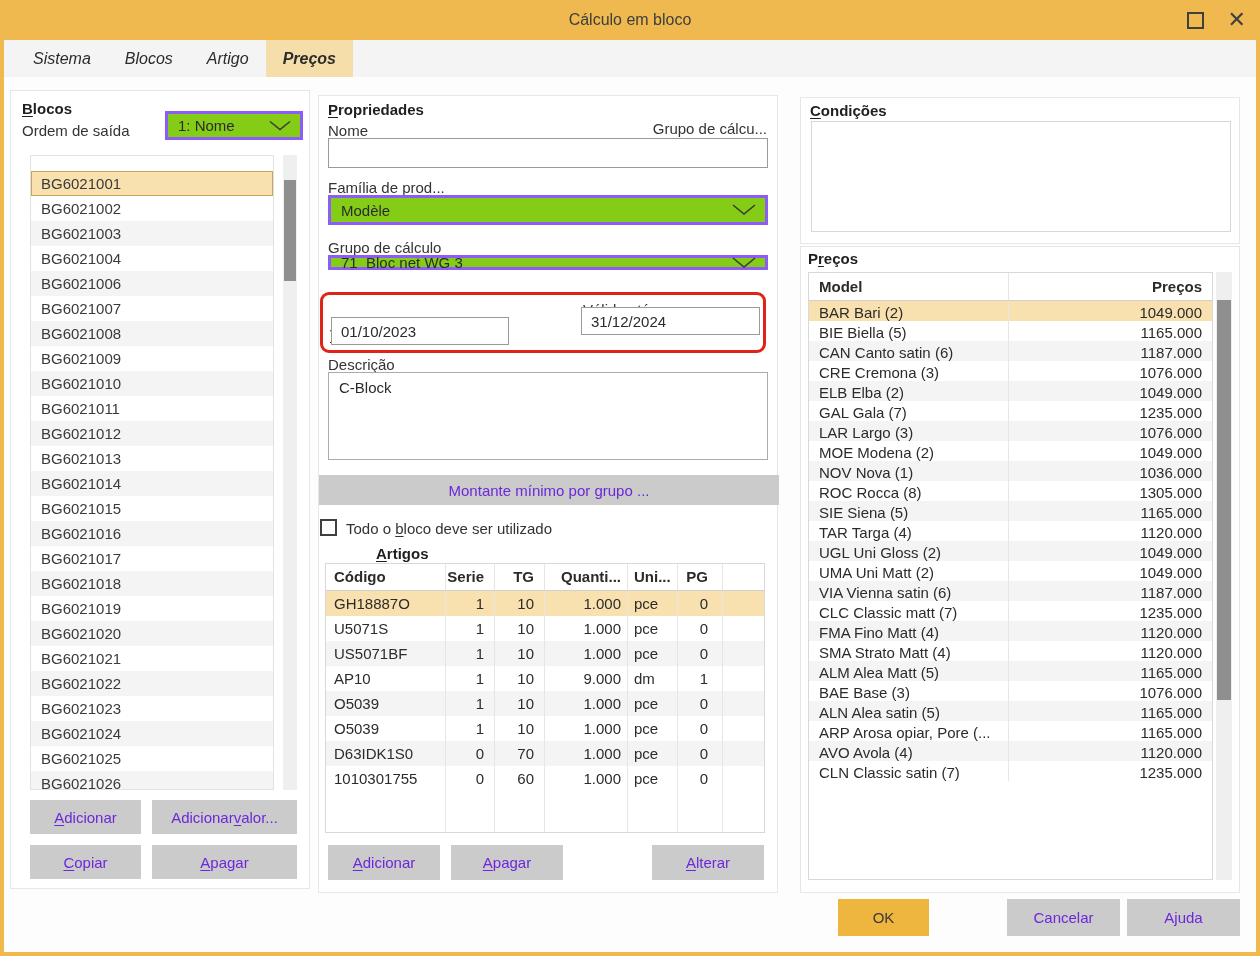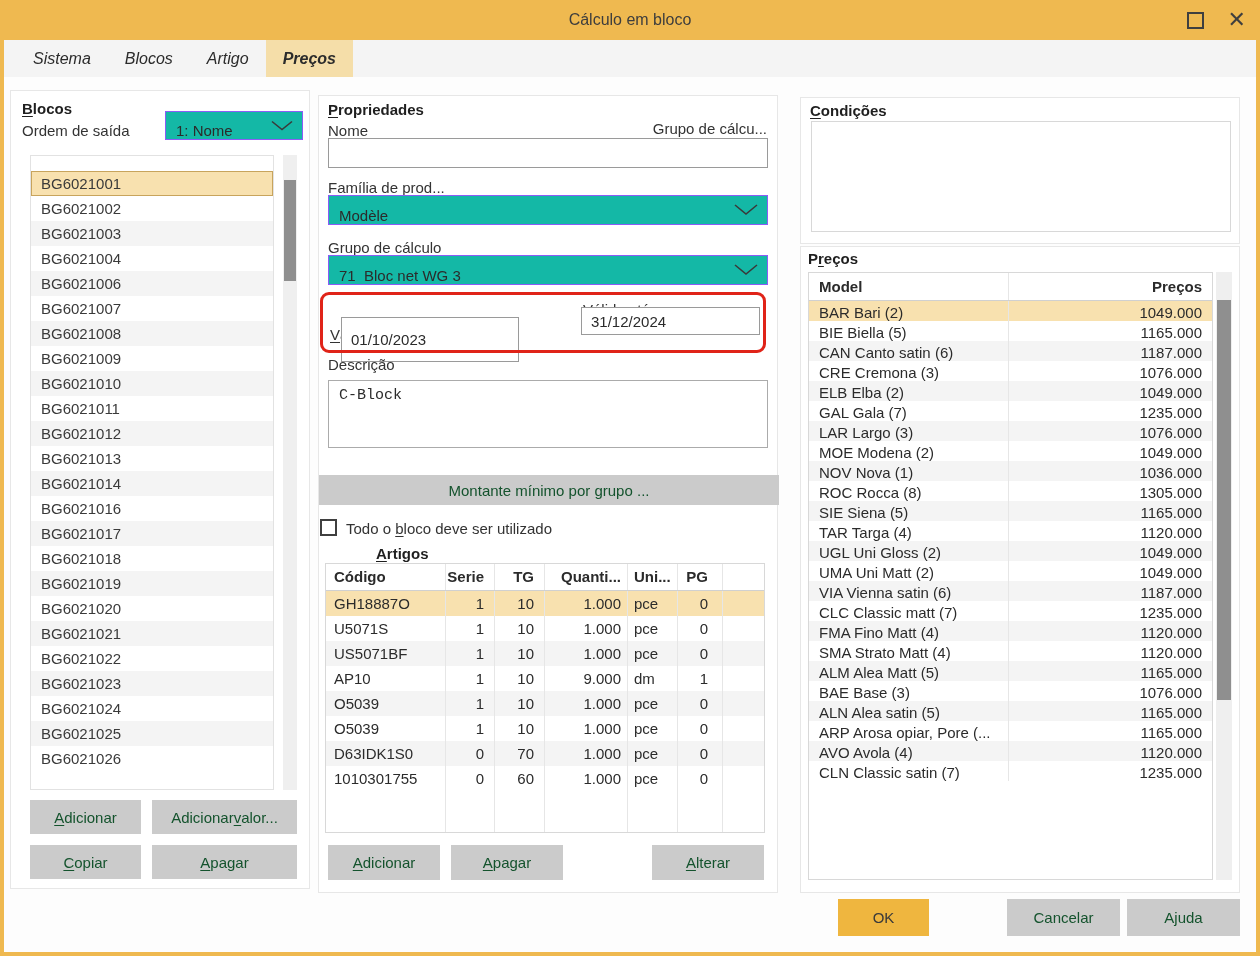--- a/index.html
+++ b/index.html
@@ -19,29 +19,29 @@
 
   .menubar { position:absolute; left:4px; top:40px; width:1252px; height:37px; background:#f4f4f4;
              display:flex; align-items:stretch; padding-left:12px; }
   .tab { padding:0 17px; line-height:37px; font-size:16px; color:#2b2b2b;font-style:italic; }
   .tab.active { font-weight:700; background:#f5dea9; }
 
   .panel { position:absolute; background:#fff; border:1px solid #e7e7e7; }
   .p-label { position:absolute; font-size:15px; font-weight:700; color:#1f1f1f; }
   .s-label { position:absolute; font-size:15px; color:#333; }
 
-  .selectbox { position:absolute; background:#14b8a6; border:1px solid #8b5cf6; display:flex;
-               align-items:flex-end; font-size:15px; padding-left:10px; white-space:pre; }
+  .selectbox { position:absolute; background:#84cc16; border:3px solid #8b5cf6; display:flex;
+               align-items:center; font-size:15px; padding-left:10px; white-space:pre; }
   .selectbox svg { position:absolute; right:9px; top:50%; transform:translateY(-50%); }
 
   .inputbox { position:absolute; background:#fff; border:1px solid #9a9a9a; font-size:15px;
               padding:0 9px; font-family:"Liberation Sans",sans-serif; color:#2b2b2b; }
   textarea.inputbox { resize:none; border:1px solid #ababab; padding:6px 10px; }
 
-  .gbtn { position:absolute; background:#cbcbcb; color:#14532d; font-size:15px;
+  .gbtn { position:absolute; background:#cbcbcb; color:#6d28d9; font-size:15px;
           display:flex; align-items:center; justify-content:center; border:none; }
   .gold-btn { background:#efb63f; color:#3a3a3a; }
 
   .list { position:absolute; border:1px solid #e2e2e2; overflow:hidden; background:#fff; }
   .list-item { height:25px; line-height:25px; padding-left:10px; font-size:15px; color:#3a3a3a; }
   .list-item:nth-child(odd) { background:#f4f4f4; }
   .list-item.selected { background:#f8e1af; box-shadow:inset 0 0 0 1px #c8a45c;margin-top:15px; }
 
   .sbar { position:absolute; background:#efefef; }
   .sbar .thumb { position:absolute; left:1px; right:1px; background:#8f8f8f; }
@@ -114,20 +114,21 @@
         <div class="list-item">BG6021004</div>
         <div class="list-item">BG6021006</div>
         <div class="list-item">BG6021007</div>
         <div class="list-item">BG6021008</div>
         <div class="list-item">BG6021009</div>
         <div class="list-item">BG6021010</div>
         <div class="list-item">BG6021011</div>
         <div class="list-item">BG6021012</div>
         <div class="list-item">BG6021013</div>
         <div class="list-item">BG6021014</div>
+        <div class="list-item">BG6021015</div>
         <div class="list-item">BG6021016</div>
         <div class="list-item">BG6021017</div>
         <div class="list-item">BG6021018</div>
         <div class="list-item">BG6021019</div>
         <div class="list-item">BG6021020</div>
         <div class="list-item">BG6021021</div>
         <div class="list-item">BG6021022</div>
         <div class="list-item">BG6021023</div>
         <div class="list-item">BG6021024</div>
         <div class="list-item">BG6021025</div>
@@ -150,36 +151,36 @@
 
     <div class="s-label" style="left:9px; top:83px;">Família de prod...</div>
     <div class="selectbox" style="left:9px; top:99px; width:440px; height:30px;">
       <span>Modèle</span>
       <svg width="24" height="12">
           <polyline points="1,1 12,10 23,1" fill="none" stroke="#3a3a3a" stroke-width="1.6"></polyline>
         </svg>
     </div>
 
     <div class="s-label" style="left:9px; top:143px;">Grupo de cá<u>l</u>culo</div>
-    <div class="selectbox" style="left:9px; top:159px; width:440px; height:30px;">
+    <div class="selectbox" style="left:9px; top:159px; width:440px; height:15px;">
       <span>71  Bloc net WG 3</span>
       <svg width="24" height="12">
           <polyline points="1,1 12,10 23,1" fill="none" stroke="#3a3a3a" stroke-width="1.6"></polyline>
         </svg>
     </div>
 
     <div class="red-box" style="left:1px; top:196px; width:446px; height:61px;"></div>
 
     <div class="s-label" style="left:11px; top:205px;margin-top:25px;"><u>V</u>álido a partir de</div>
-    <input class="inputbox" style="left: 22px; top: 221px; width: 178px; height: 45px;" value="01/10/2023">
+    <input class="inputbox" style="left: 12px; top: 221px; width: 178px; height: 28px;" value="01/10/2023">
     <div class="s-label" style="left:264px; top:205px;">Válido até</div>
     <input class="inputbox" style="left: 262px; top: 211px; width: 179px; height: 28px;" value="31/12/2024">
 
     <div class="s-label" style="left:9px; top:260px;">Descrição</div>
-    <textarea class="inputbox" style="left: 9px; top: 284px; width: 440px; height: 68px; position: absolute; font-family: Liberation Mono, monospace;">C-Block</textarea>
+    <textarea class="inputbox" style="left: 9px; top: 276px; width: 440px; height: 88px; position: absolute;">C-Block</textarea>
 
     <button class="gbtn" style="left:0px; top:379px; width:460px; height:30px;">Montante mínimo por grupo ...</button>
 
     <div class="checkbox" style="left:1px; top:423px;"></div>
     <div class="s-label" style="left:27px; top:424px;">Todo o <u>b</u>loco deve ser utilizado</div>
 
     <div class="p-label" style="left:9px; top:449px;margin-left:48px;"><u>A</u>rtigos</div>
     <div class="dtable" style="left:6px; top:467px; width:440px; height:270px;">
       <div class="t-row t-head artigos-grid">
         <div>Código</div>

